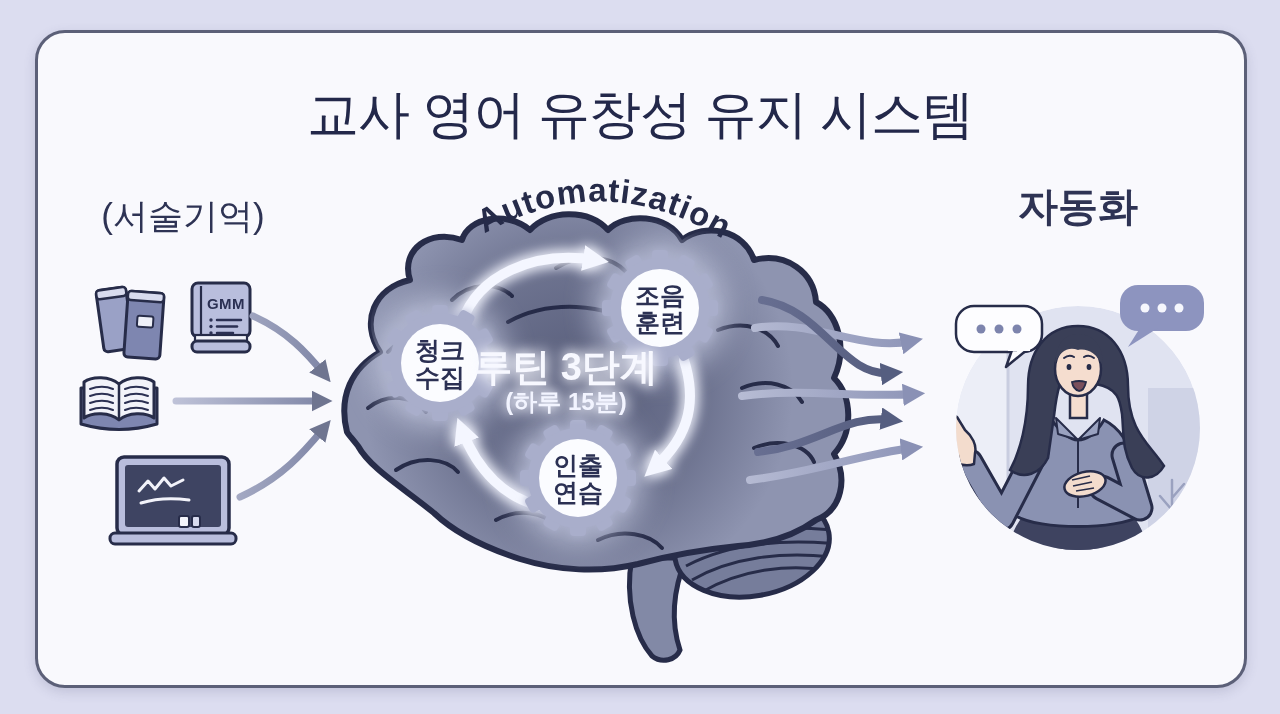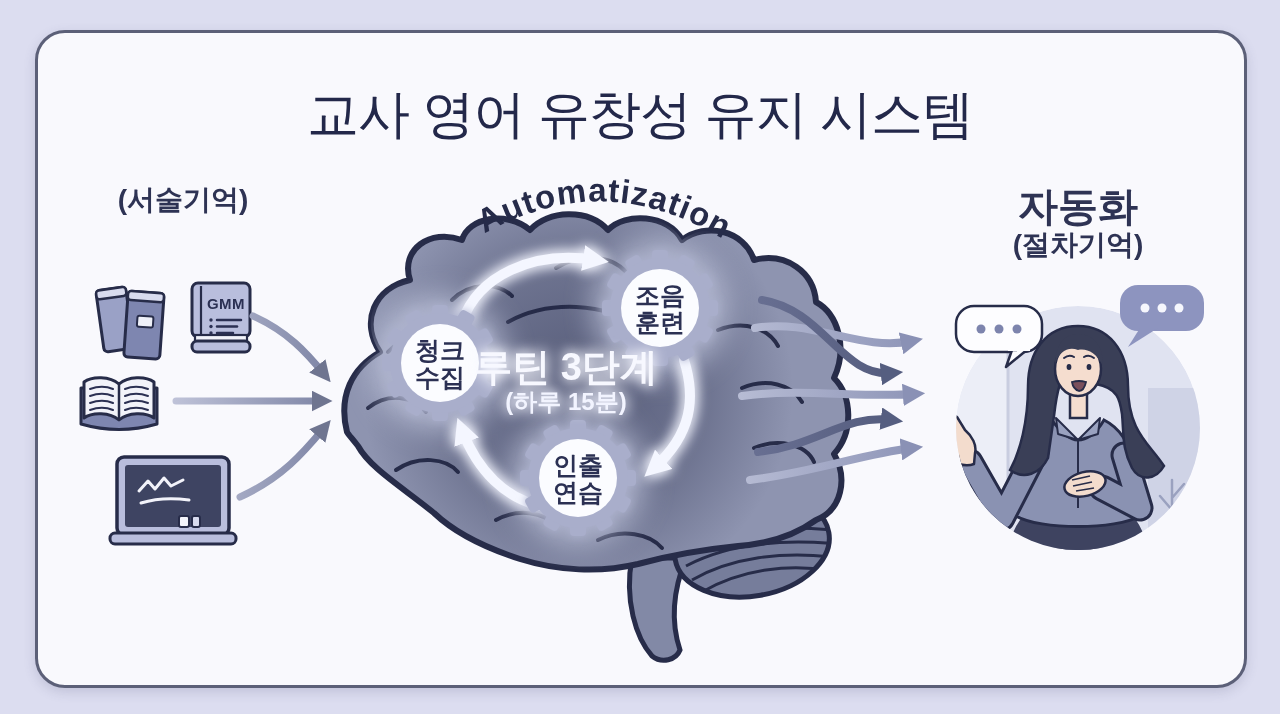--- a/index.html
+++ b/index.html
@@ -13,21 +13,21 @@
     background:#f9f9fd;border:3px solid #5c6078;border-radius:30px;
     box-shadow:0 4px 12px rgba(70,72,110,.18);
   }
   .scene{position:absolute;left:0;top:0;width:1280px;height:714px}
   .page-title{
     position:absolute;left:0;right:0;top:80px;text-align:center;
     font-size:52px;font-weight:400;color:#23284a;letter-spacing:-1px;
   }
   .side-heading{position:absolute;width:190px;text-align:center;color:#2e3354;line-height:1.12}
   .side-heading .main{font-size:40px;font-weight:800}
-  .side-heading .sub{font-size:28px;font-weight:700;margin-top:0}
+  .side-heading .sub{font-size:35px;font-weight:400;margin-top:12px}
   #knowledge-heading{left:88px;top:184px}
   #automation-heading{left:983px;top:184px}
   svg text{font-family:"Liberation Sans", sans-serif}
   .gear-label{font-size:25px;font-weight:800;fill:#2b3053;text-anchor:middle}
   .core-title{font-size:38px;font-weight:800;fill:#f7f8ff;text-anchor:middle}
   .core-sub{font-size:24px;font-weight:700;fill:#f2f4ff;text-anchor:middle}
   .arc-label{font-size:33px;font-weight:800;fill:#262b49;letter-spacing:1px}
   .gmm-label{font-size:15px;font-weight:800;fill:#2b3053;text-anchor:middle;letter-spacing:.5px}
 </style>
 </head>
@@ -325,14 +325,13 @@
 </svg>
 
 <div class="page-title">교사 영어 유창성 유지 시스템</div>
 
 <div class="side-heading" id="knowledge-heading">
   <div class="sub">(서술기억)</div>
 </div>
 
 <div class="side-heading" id="automation-heading">
   <div class="main">자동화</div>
-  <div class="sub">(절차기억)</div>
 </div>
 
 </body></html>

